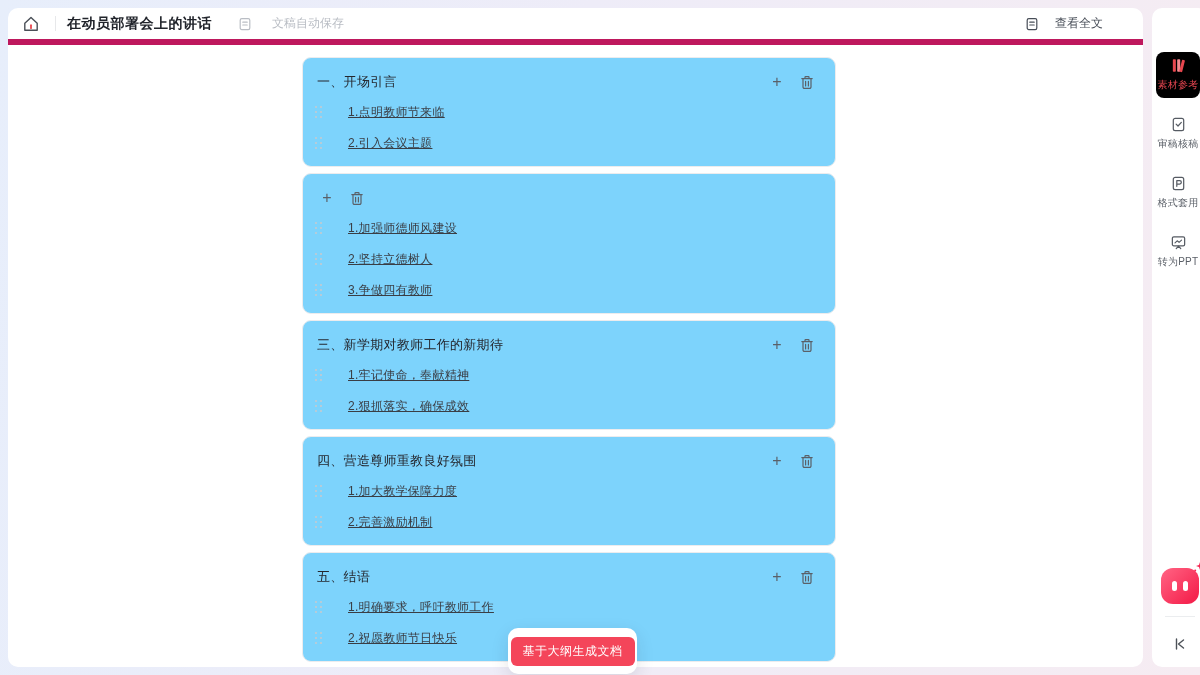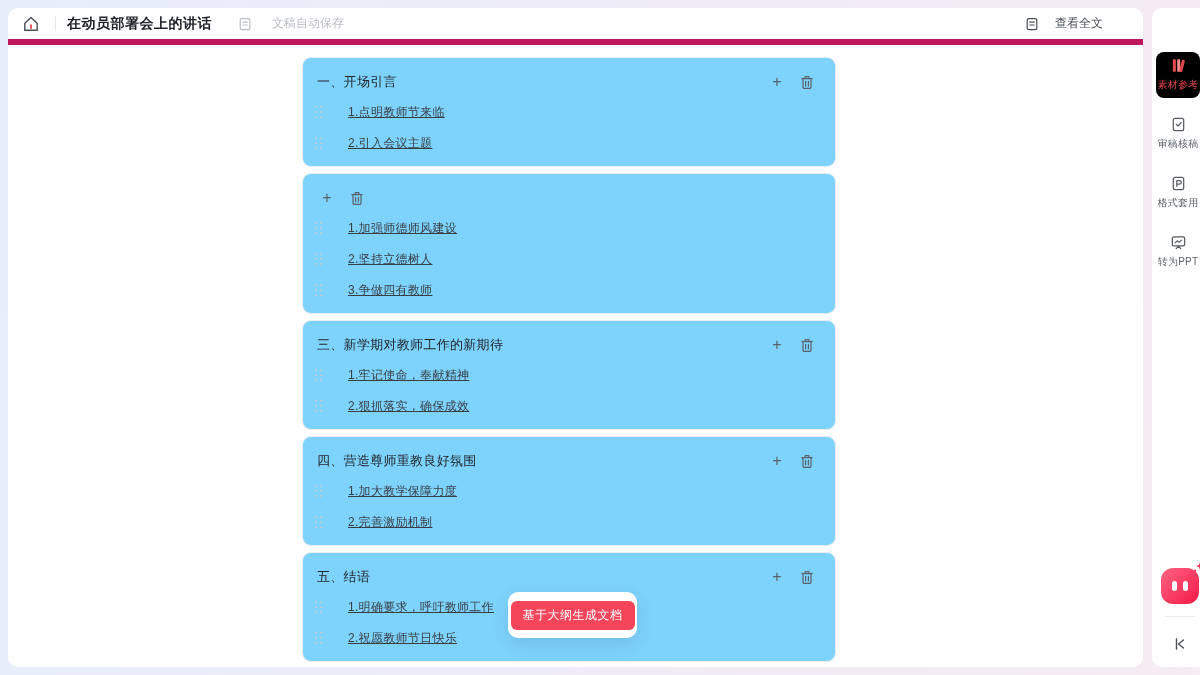--- a/index.html
+++ b/index.html
@@ -33,21 +33,21 @@
   .card-head { display:flex; align-items:center; height:20px; margin-bottom:5px; }
   .card-title { flex:1; font-size:13px; font-weight:500; color:#24272e; letter-spacing:.3px; cursor:text; }
   .icon-btn { width:20px; height:20px; display:flex; align-items:center; justify-content:center; cursor:pointer; color:#5a6068; }
   .icon-btn.plus { font-size:16px; font-weight:300; margin-right:10px; }
   .sub-row { display:flex; align-items:center; height:31px; margin-left:-2px; }
   .drag-handle { display:grid; grid-template-columns:3px 3px; grid-auto-rows:3px; gap:2px; cursor:grab; }
   .drag-handle i { width:2px; height:2px; border-radius:50%; background:#c7cacf; }
   .sub-text { margin-left:25px; font-size:12px; color:#3a3e45; letter-spacing:.3px; cursor:text;text-decoration:underline; }
   
   #gen-pill {
-    position:absolute; left:508px; top:592px; width:129px; height:46px;
+    position:absolute; left:508px; top:628px; width:129px; height:46px;
     background:#fff; border-radius:10px; box-shadow:0 6px 18px rgba(31,35,41,.12);
     display:flex; align-items:center; justify-content:center; z-index:5;font-family:Liberation Mono, monospace;
   }
   #gen-btn {
     height:29px; padding:0 12px; background:#f4455a; border:none; border-radius:6px;
     color:#fff; font-size:12px; letter-spacing:.5px; cursor:pointer; font-family:inherit;
   }
   
   #sidebar {
     position:absolute; left:1152px; top:8px; width:56px; height:659px;

